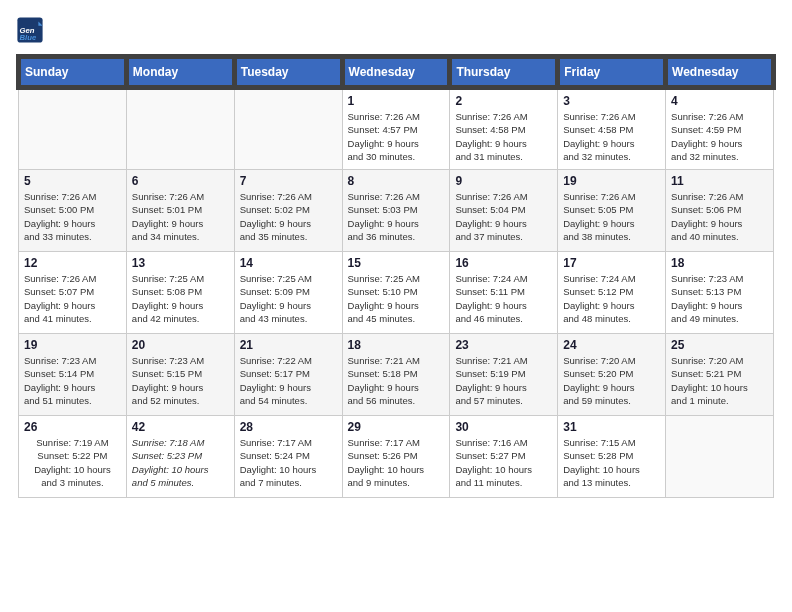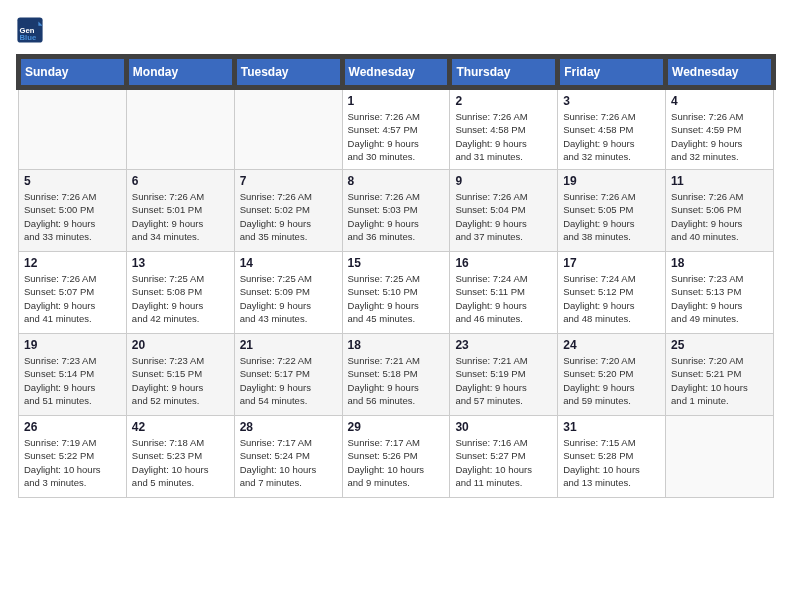--- a/index.html
+++ b/index.html
@@ -8,20 +8,21 @@
       background: #fff;
       width: 792px;
       min-height: 612px;
       padding: 16px;
     }
     .header {
       display: flex;
       align-items: flex-start;
       justify-content: space-between;
       margin-bottom: 10px;
+      font-style: italic;
     }
     .logo {
       display: flex;
       align-items: center;
       gap: 4px;
     }
     .logo-text {
       font-size: 18px;
       font-weight: bold;
       color: #1a1a2e;
@@ -305,28 +306,28 @@
           <div class="day-num">25</div>
           <div class="day-info" style="white-space: pre-line;">Sunrise: 7:20 AM
 Sunset: 5:21 PM
 Daylight: 10 hours
 and 1 minute.</div>
         </td>
       </tr>
       <tr>
         <td>
           <div class="day-num">26</div>
-          <div class="day-info" style="white-space: pre-line;">Sunrise: 7:19 AM
+          <div class="day-info" style="white-space: pre-line; text-align: center;">Sunrise: 7:19 AM
 Sunset: 5:22 PM
 Daylight: 10 hours
 and 3 minutes.</div>
         </td>
         <td>
           <div class="day-num">42</div>
-          <div class="day-info" style="white-space: pre-line;">Sunrise: 7:18 AM
+          <div class="day-info" style="white-space: pre-line; font-style: italic;">Sunrise: 7:18 AM
 Sunset: 5:23 PM
 Daylight: 10 hours
 and 5 minutes.</div>
         </td>
         <td>
           <div class="day-num">28</div>
           <div class="day-info" style="white-space: pre-line;">Sunrise: 7:17 AM
 Sunset: 5:24 PM
 Daylight: 10 hours
 and 7 minutes.</div>

